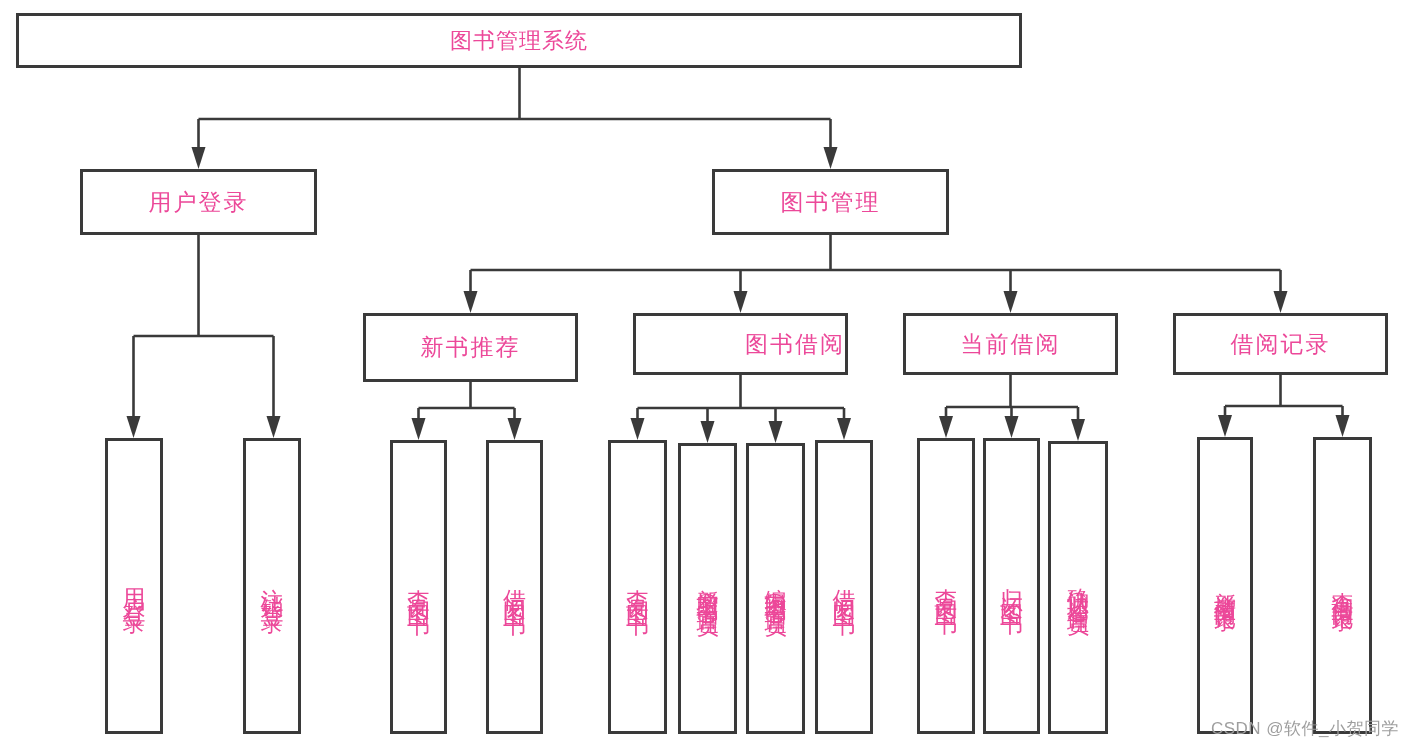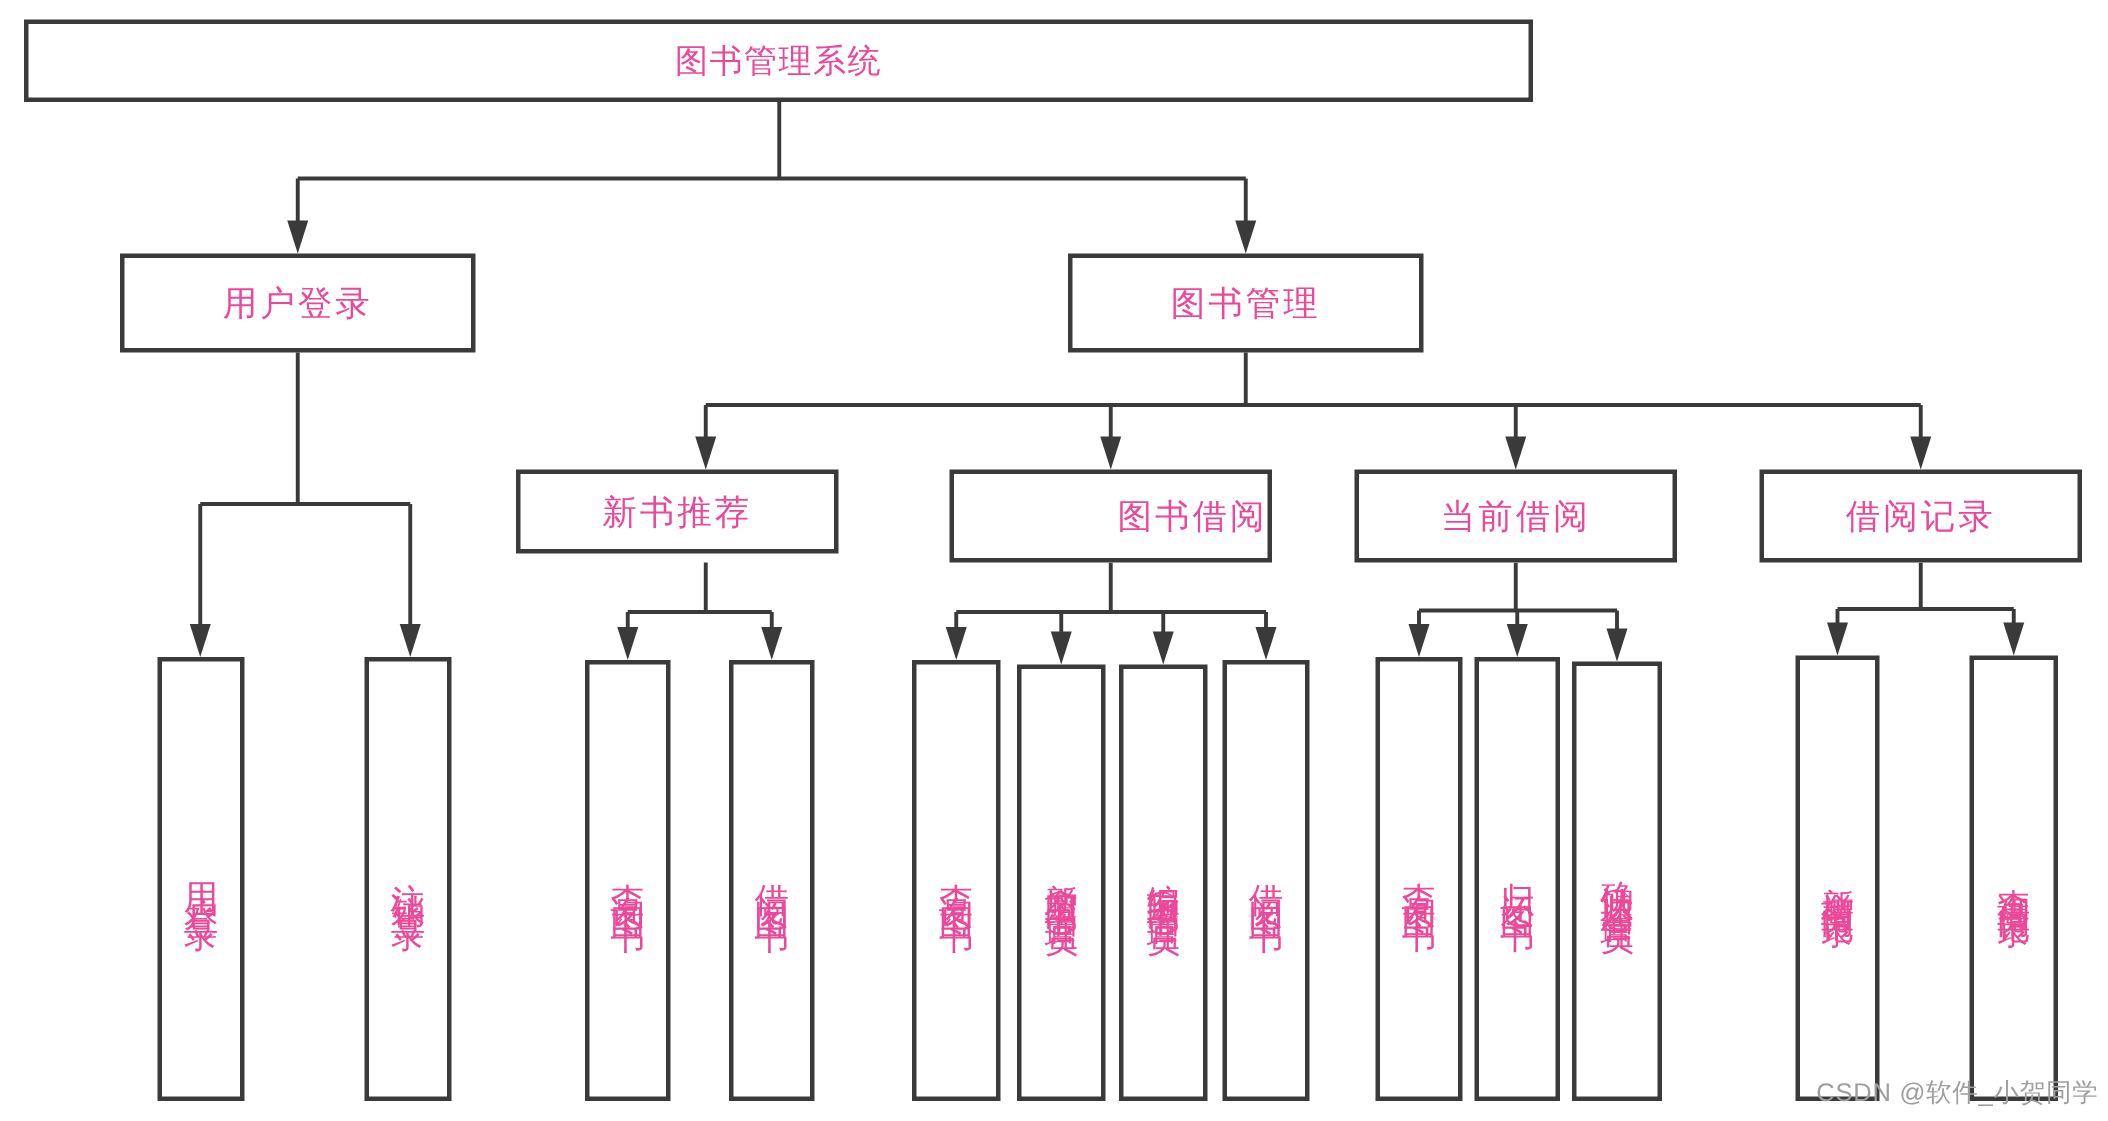--- a/index.html
+++ b/index.html
@@ -139,21 +139,21 @@
     <span>图书管理系统</span>
   </div>
 
   <div class="node h" style="left:80px; top:169px; width:237px; height:66px;">
     <span>用户登录</span>
   </div>
   <div class="node h" style="left:712px; top:169px; width:237px; height:66px;text-align:right;">
     <span>图书管理</span>
   </div>
 
-  <div class="node h" style="left:344px; top:313px; width:215px; height:56px;">
+  <div class="node h" style="left:363px; top:313px; width:215px; height:69px;">
     <span>新书推荐</span>
   </div>
   <div class="node h" style="left:633px; top:313px; width:215px; height:62px;justify-content:flex-end;">
     <span>图书借阅</span>
   </div>
   <div class="node h" style="left:903px; top:313px; width:215px; height:62px;">
     <span>当前借阅</span>
   </div>
   <div class="node h" style="left:1173px; top:313px; width:215px; height:62px;">
     <span>借阅记录</span>

